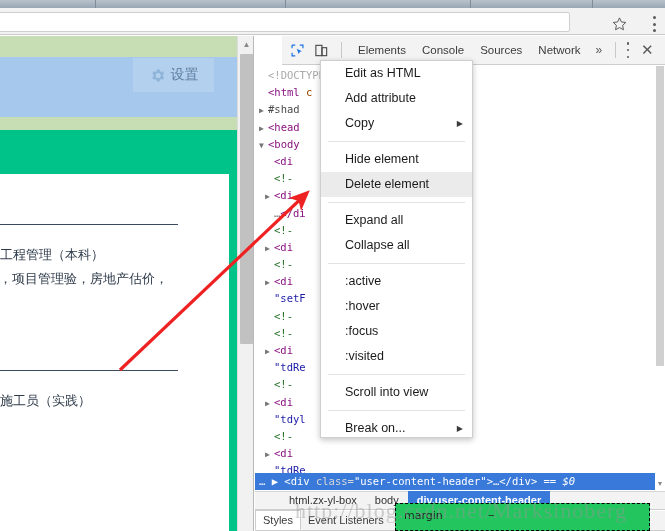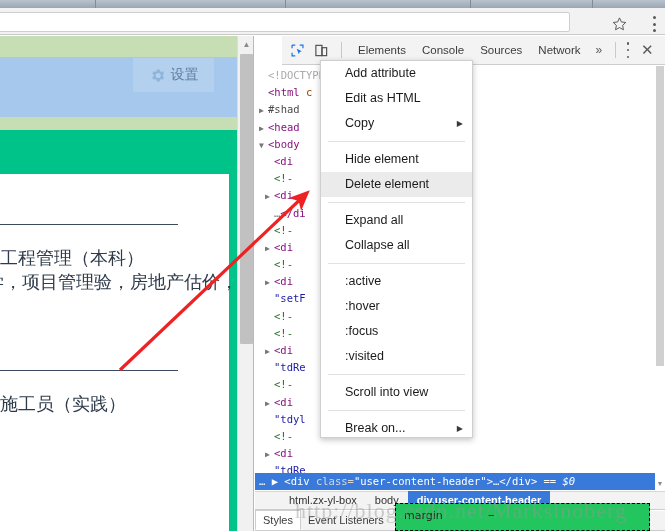--- a/index.html
+++ b/index.html
@@ -67,21 +67,21 @@
   }
   #page-card {
     position:absolute; left:0; top:138px; width:233px; height:357px;
     background:#ffffff; border-right:4px solid #00c389;
   }
   #page-greenrail {
     position:absolute; left:233px; top:138px; width:4px; height:357px; background:#00c389;
   }
   .page-hr { position:absolute; left:0; width:178px; height:1px; background:#3b4a5c; }
   .page-text {
-    position:absolute; left:0; color:#2f3b4a; font-size:18px; white-space:nowrap;
+    position:absolute; left:0; color:#2f3b4a; font-size:13px; white-space:nowrap;
     font-family:Liberation Mono, monospace;
   }
   #page-scrollbar {
     position:absolute; left:237px; top:0; width:17px; height:495px; background:#f1f1f1;
     border-left:1px solid #dcdcdc;
   }
   #page-scroll-up {
     position:absolute; left:0; top:0; width:17px; height:17px;
     display:flex; align-items:center; justify-content:center;
     color:#8a8a8a; font-size:8px;
@@ -364,22 +364,22 @@
     <div style="position: absolute; left: 473px; top: 352px; white-space: nowrap; font-family: &quot;DejaVu Sans Mono&quot;, &quot;Liberation Mono&quot;, monospace; font-size: 10.5px; line-height: 17.2px; overflow: hidden; width: -webkit-fill-available;"></div>
     <div style="position: absolute; left: 473px; top: 396px; white-space: nowrap; font-family: &quot;DejaVu Sans Mono&quot;, &quot;Liberation Mono&quot;, monospace; font-size: 10.5px; line-height: 17.2px; overflow: hidden; width: -webkit-fill-available;"></div>
   </div>
 
 <div id="box-model">
   <div id="bm-margin-label">margin</div>
   <div id="bm-dash">−</div>
 </div>
 
 <div id="context-menu">
+    <div class="menu-item"><span>Edit as HTML</span></div>
     <div class="menu-item"><span>Add attribute</span></div>
-    <div class="menu-item"><span>Edit as HTML</span></div>
     <div class="menu-item"><span>Copy</span><span class="menu-arrow">▶</span></div>
     <div class="menu-sep"></div>
     <div class="menu-item"><span>Hide element</span></div>
     <div class="menu-item hl"><span>Delete element</span></div>
     <div class="menu-sep"></div>
     <div class="menu-item"><span>Expand all</span></div>
     <div class="menu-item"><span>Collapse all</span></div>
     <div class="menu-sep"></div>
     <div class="menu-item"><span>:active</span></div>
     <div class="menu-item"><span>:hover</span></div>

